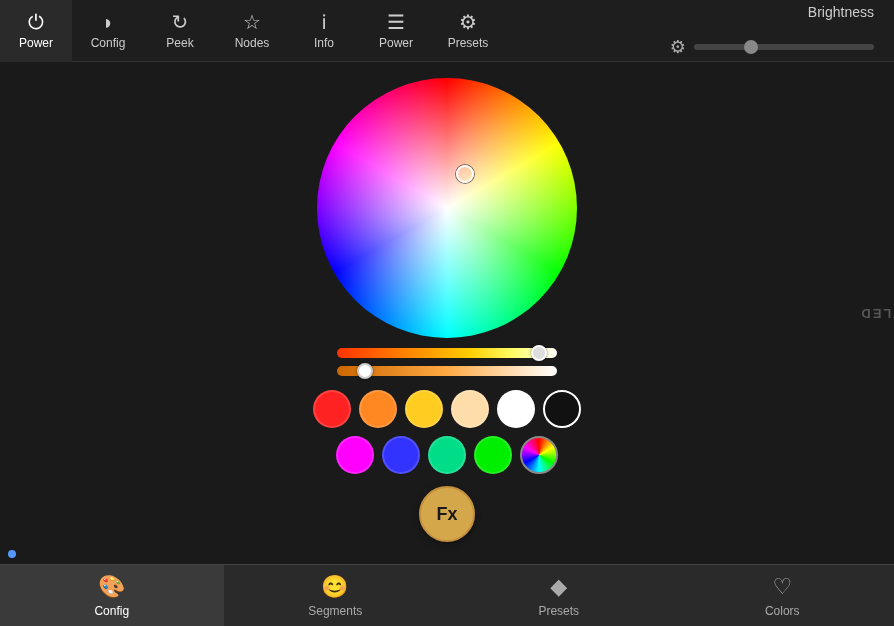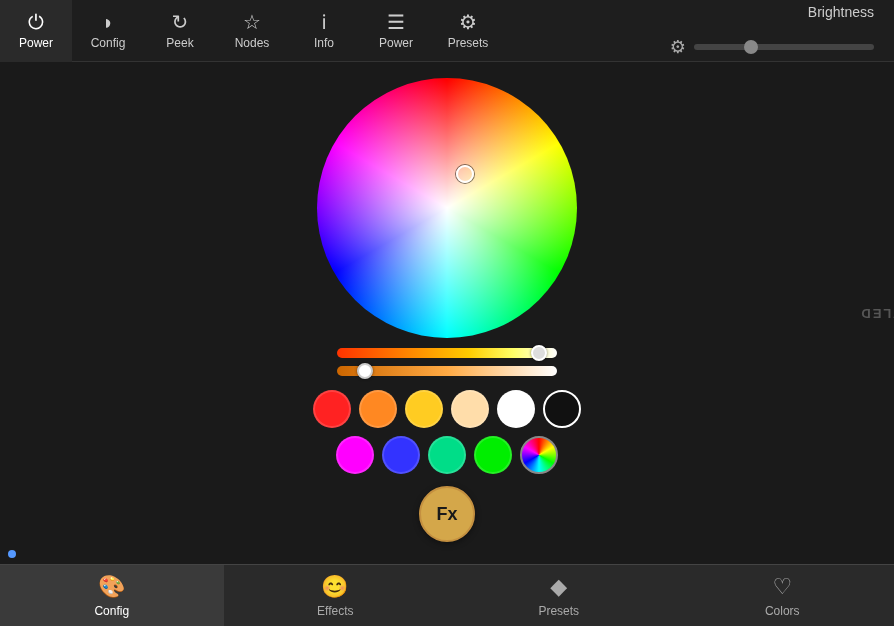--- a/index.html
+++ b/index.html
@@ -373,21 +373,21 @@
 
 </div>
 
 <div class="bottom-nav">
   <div class="bottom-nav-item active">
     <span class="icon">🎨</span>
     <span>Config</span>
   </div>
   <div class="bottom-nav-item">
     <span class="icon">😊</span>
-    <span>Effects</span>
+    <span>Segments</span>
   </div>
   <div class="bottom-nav-item">
     <span class="icon">◆</span>
     <span>Presets</span>
   </div>
   <div class="bottom-nav-item">
     <span class="icon">♡</span>
     <span>Colors</span>
   </div>
 </div>

